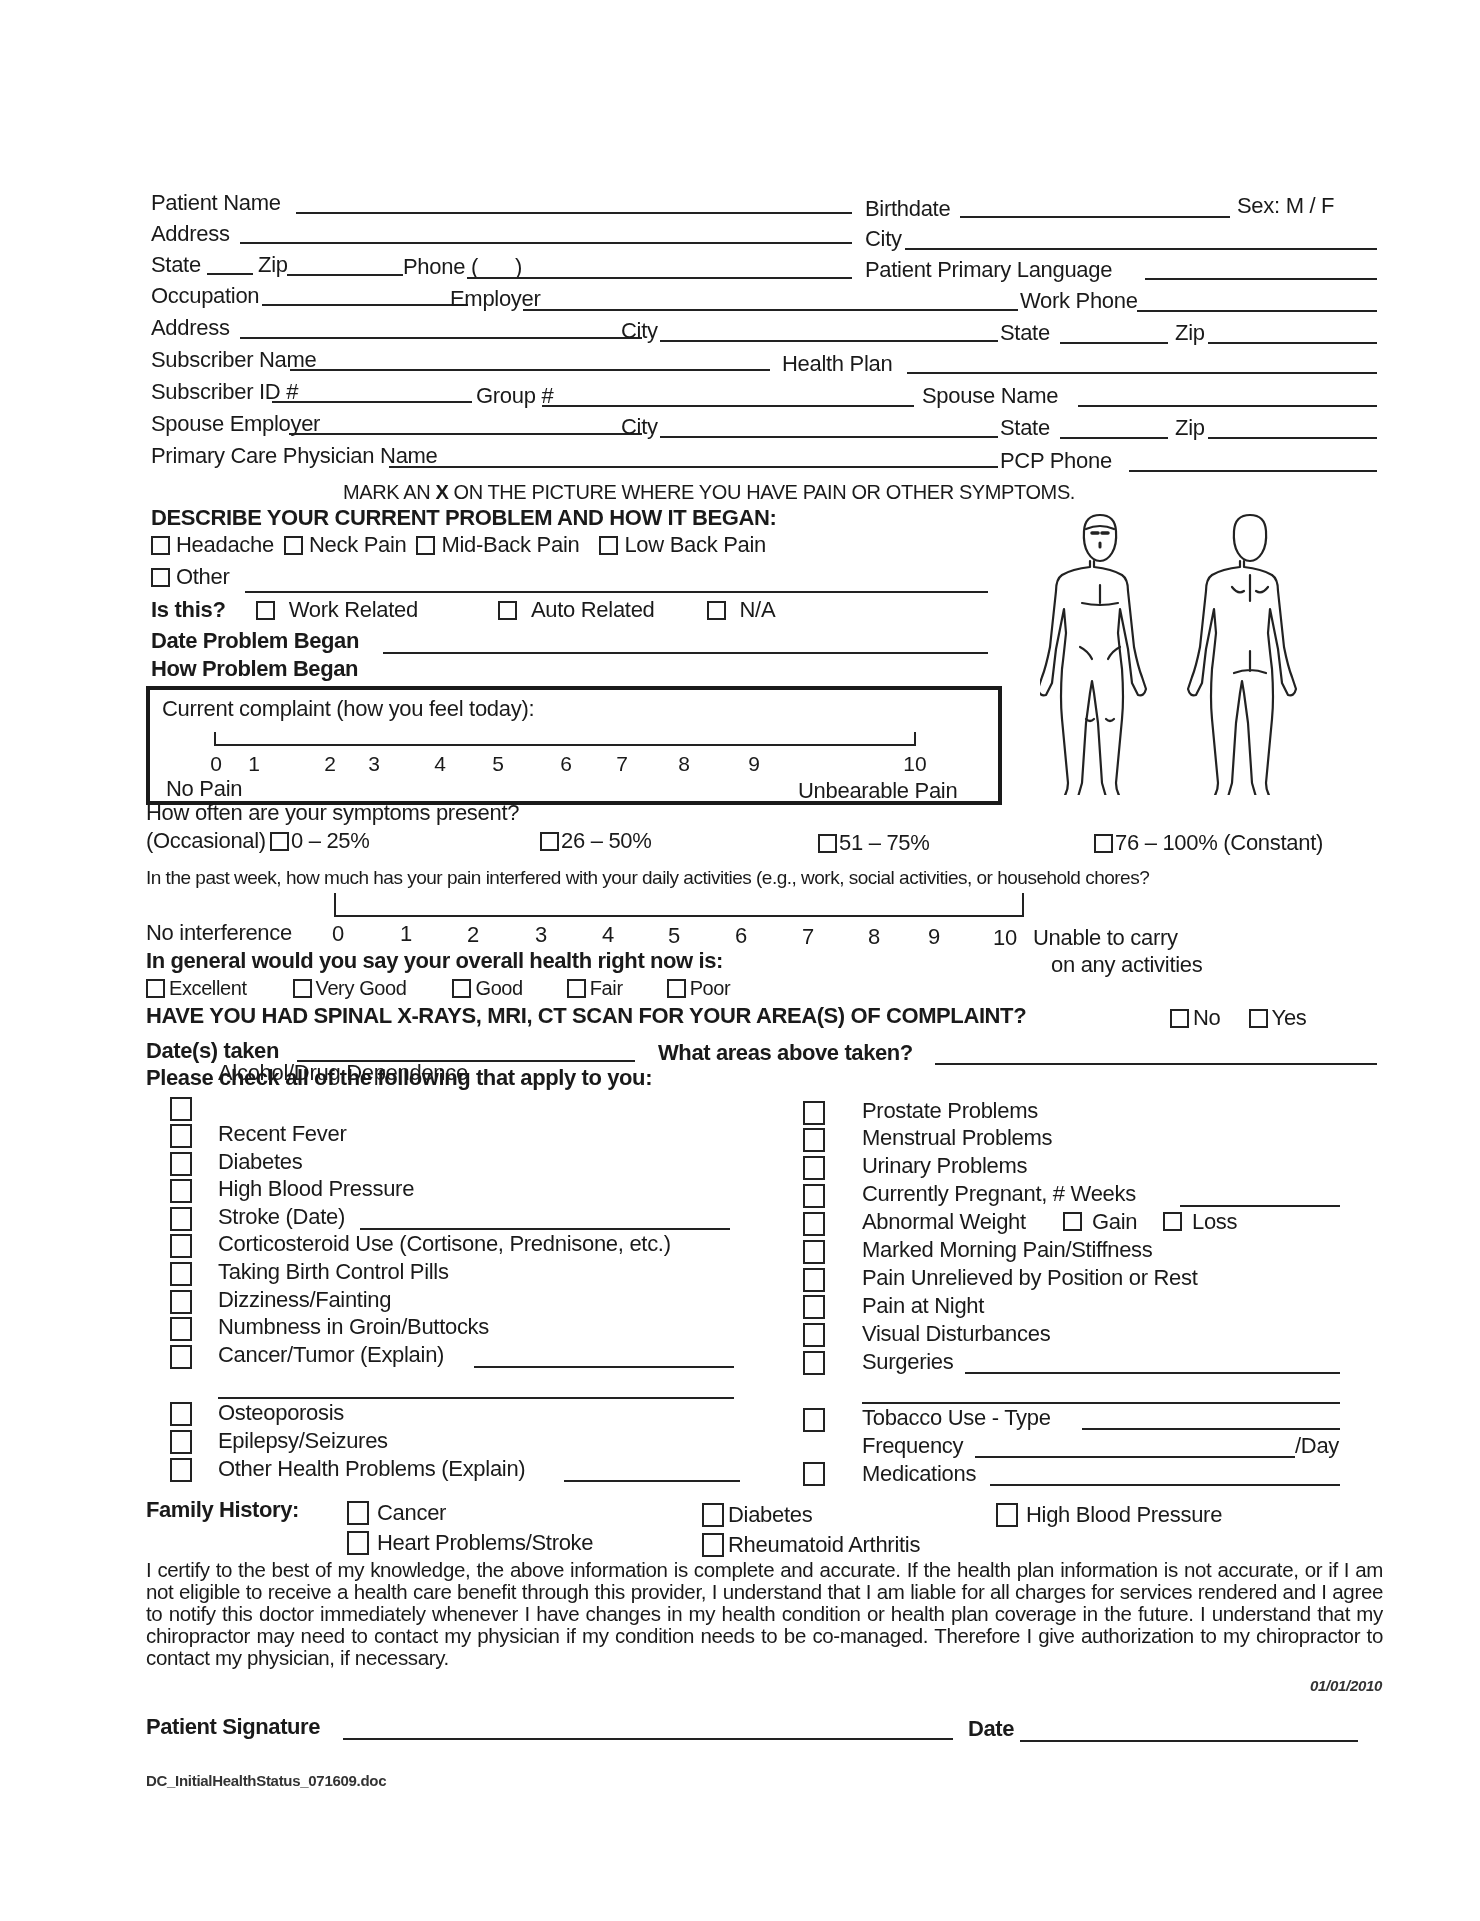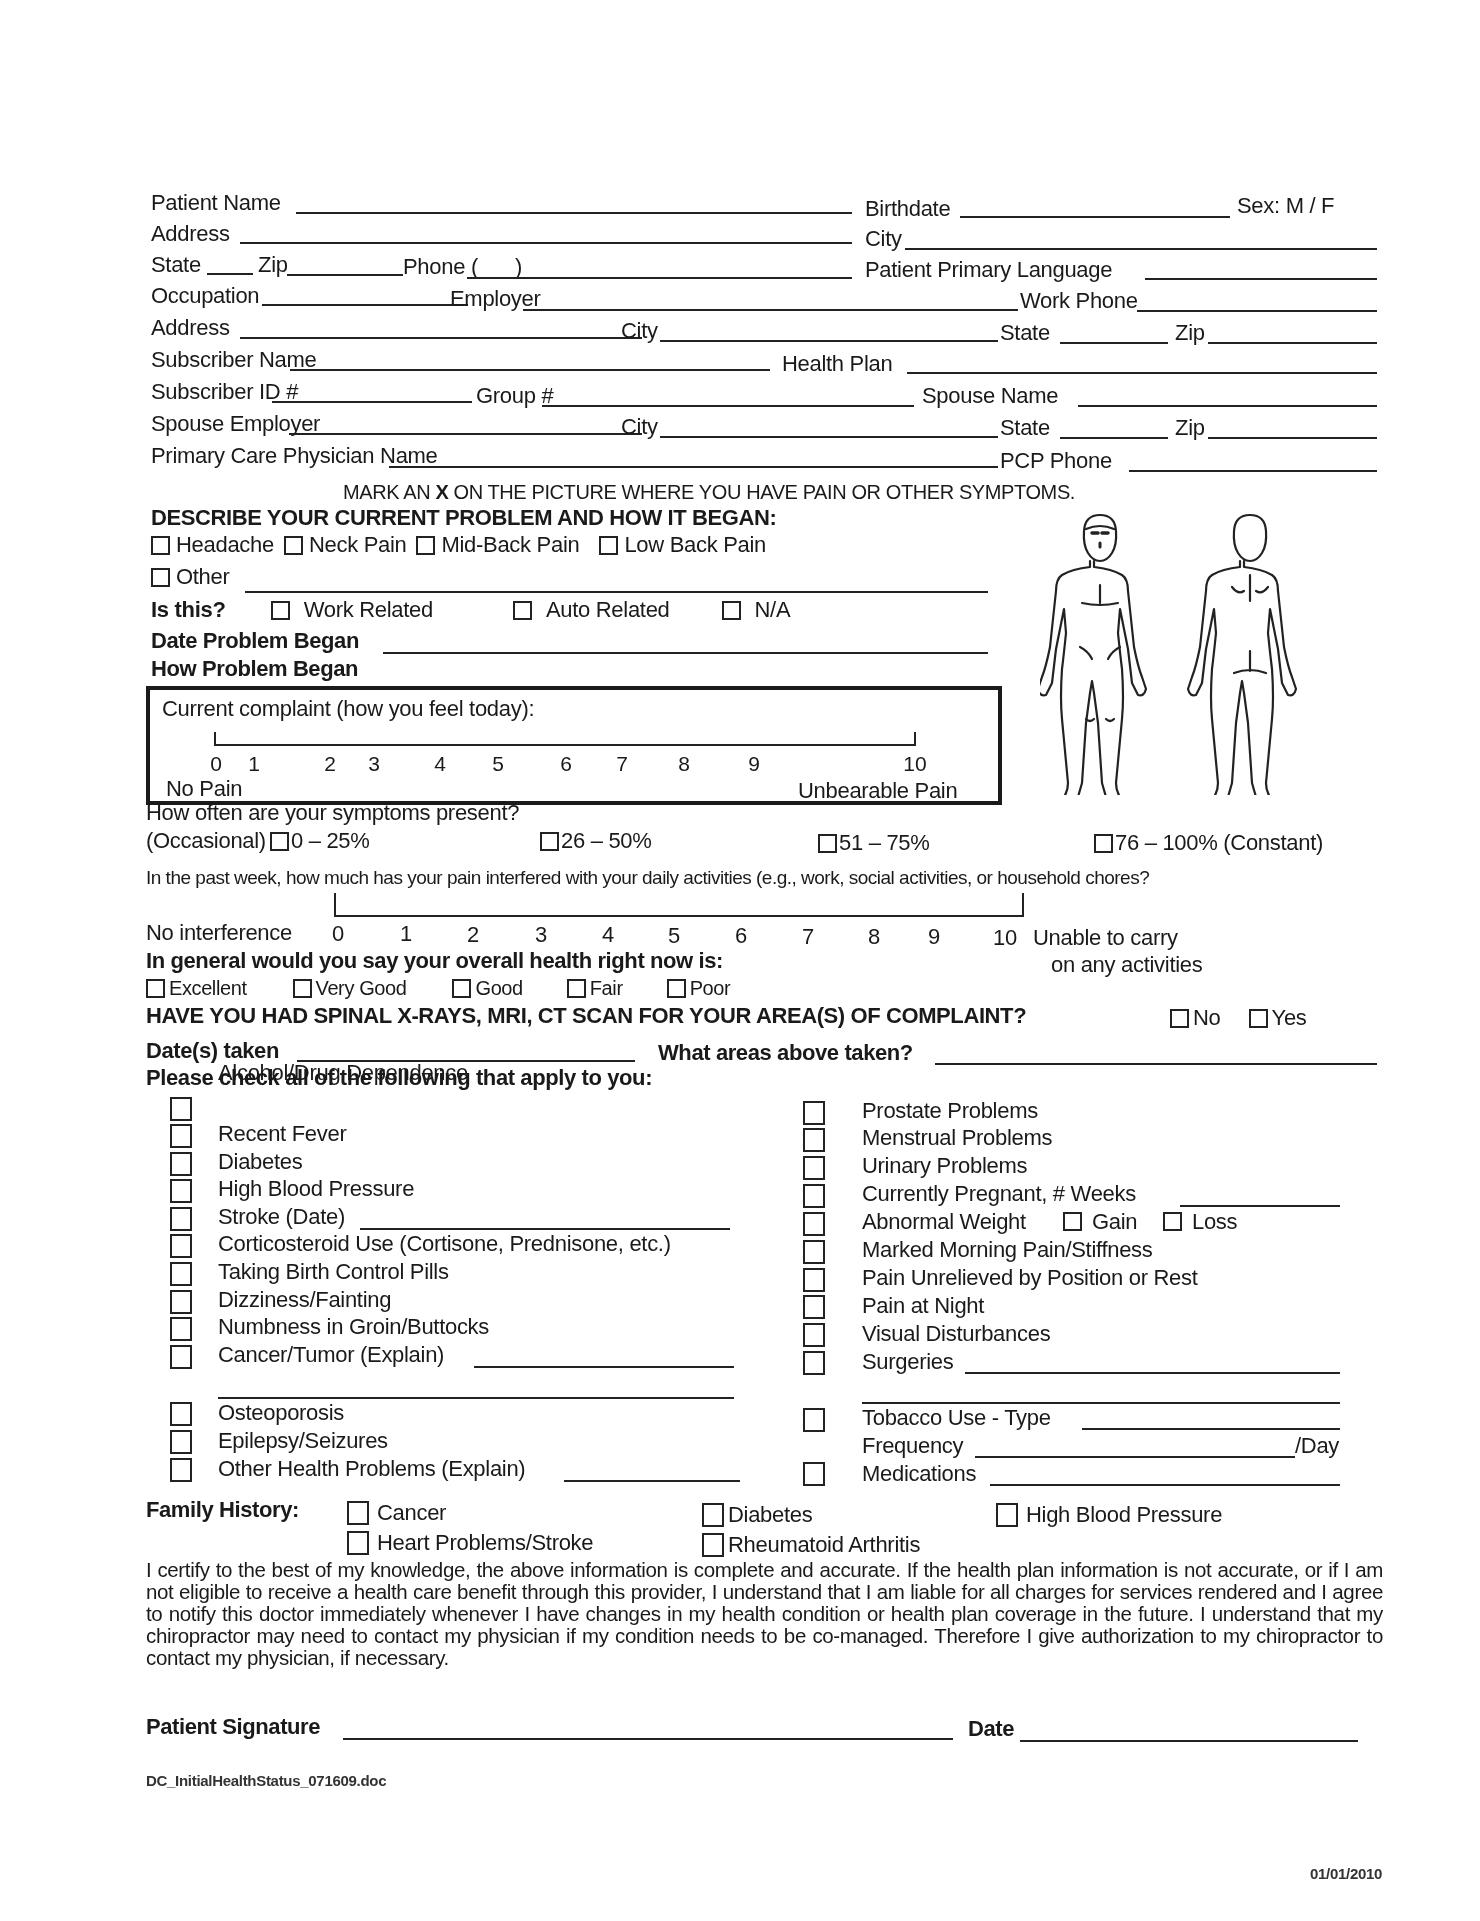--- a/index.html
+++ b/index.html
@@ -110,21 +110,21 @@
   <span>Low Back Pain</span>
 </div>
 
 <div class="row t" style="left:151px;top:564px">
   <span class="cb"></span>
   <span>Other</span>
 </div>
 <div class="line" style="left:245px;top:591px;width:743px"></div>
 
 <div class="row t" style="left:151px;top:597px">
-  <b style="margin-right:45px">Is this?</b>
+  <b style="margin-right:30px">Is this?</b>
   <span class="cb" style="margin-right:14px"></span>
   <span style="margin-right:80px">Work Related</span>
   <span class="cb" style="margin-right:14px"></span>
   <span style="margin-right:52px">Auto Related</span>
   <span class="cb" style="margin-right:14px"></span>
   <span>N/A</span>
 </div>
 
 <span class="abs tb" style="left:151px;top:628px">Date Problem Began</span>
 <div class="line" style="left:383px;top:652px;width:605px"></div>
@@ -330,13 +330,13 @@
 </div>
 
 <div class="abs para" style="left:146px;top:1559px;width:1237px">I certify to the best of my knowledge, the above information is complete and accurate. If the health plan information is not accurate, or if I am not eligible to receive a health care benefit through this provider, I understand that I am liable for all charges for services rendered and I agree to notify this doctor immediately whenever I have changes in my health condition or health plan coverage in the future. I understand that my chiropractor may need to contact my physician if my condition needs to be co-managed. Therefore I give authorization to my chiropractor to contact my physician, if necessary.</div>
 
 <span class="abs tb" style="left:146px;top:1714px">Patient Signature</span>
 <div class="line" style="left:343px;top:1738px;width:610px"></div>
 <span class="abs tb" style="left:968px;top:1716px">Date</span>
 <div class="line" style="left:1020px;top:1740px;width:338px"></div>
 
 <span class="abs small" style="left:146px;top:1774px">DC_InitialHealthStatus_071609.doc</span>
-<span class="abs small" style="left:1310px;top:1867px;">01/01/2010</span>
+<span class="abs small" style="left:1310px;top:1679px;font-style:italic">01/01/2010</span>
 
 </body></html>

